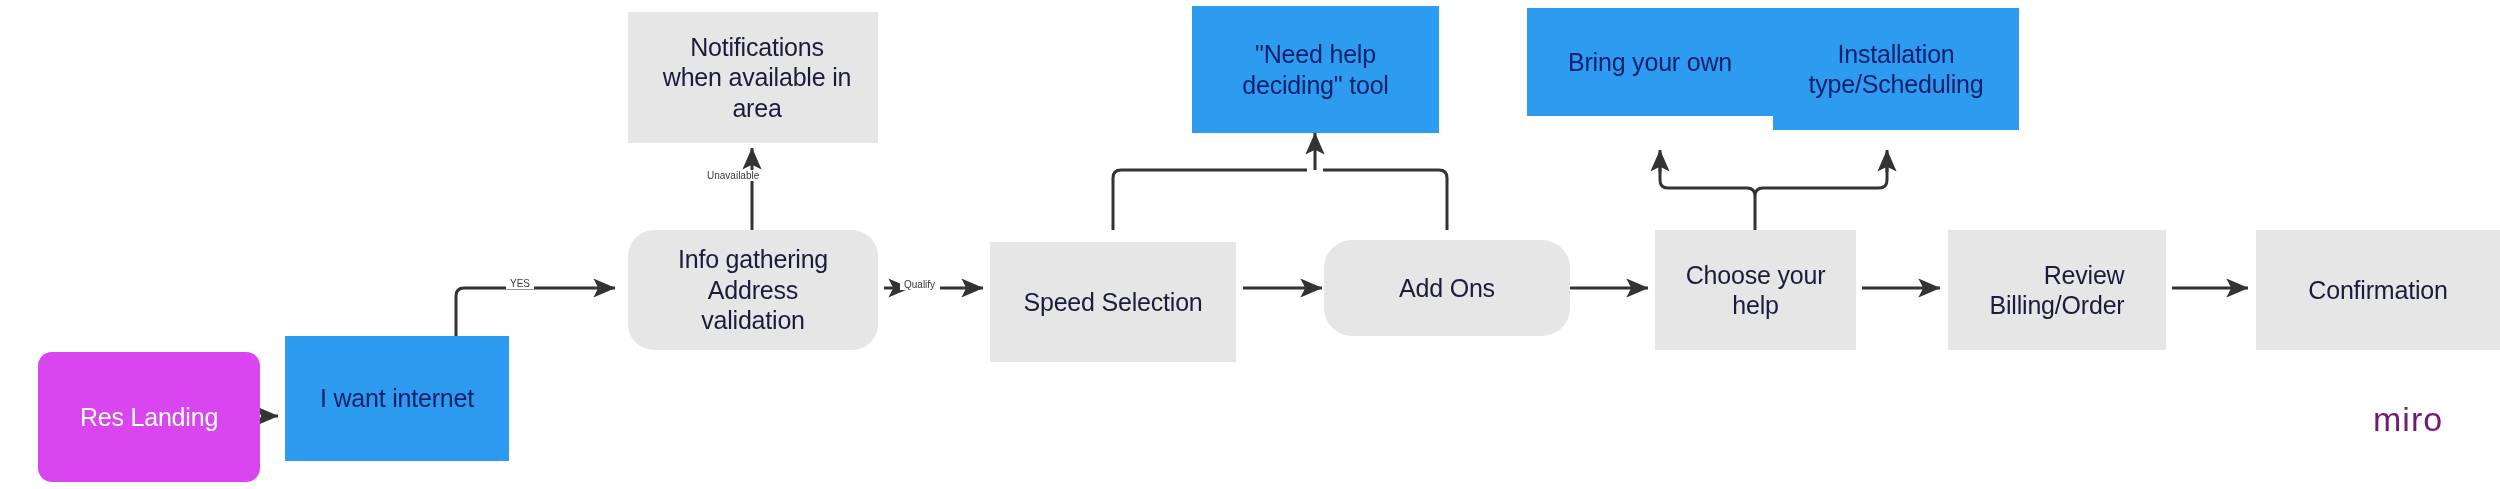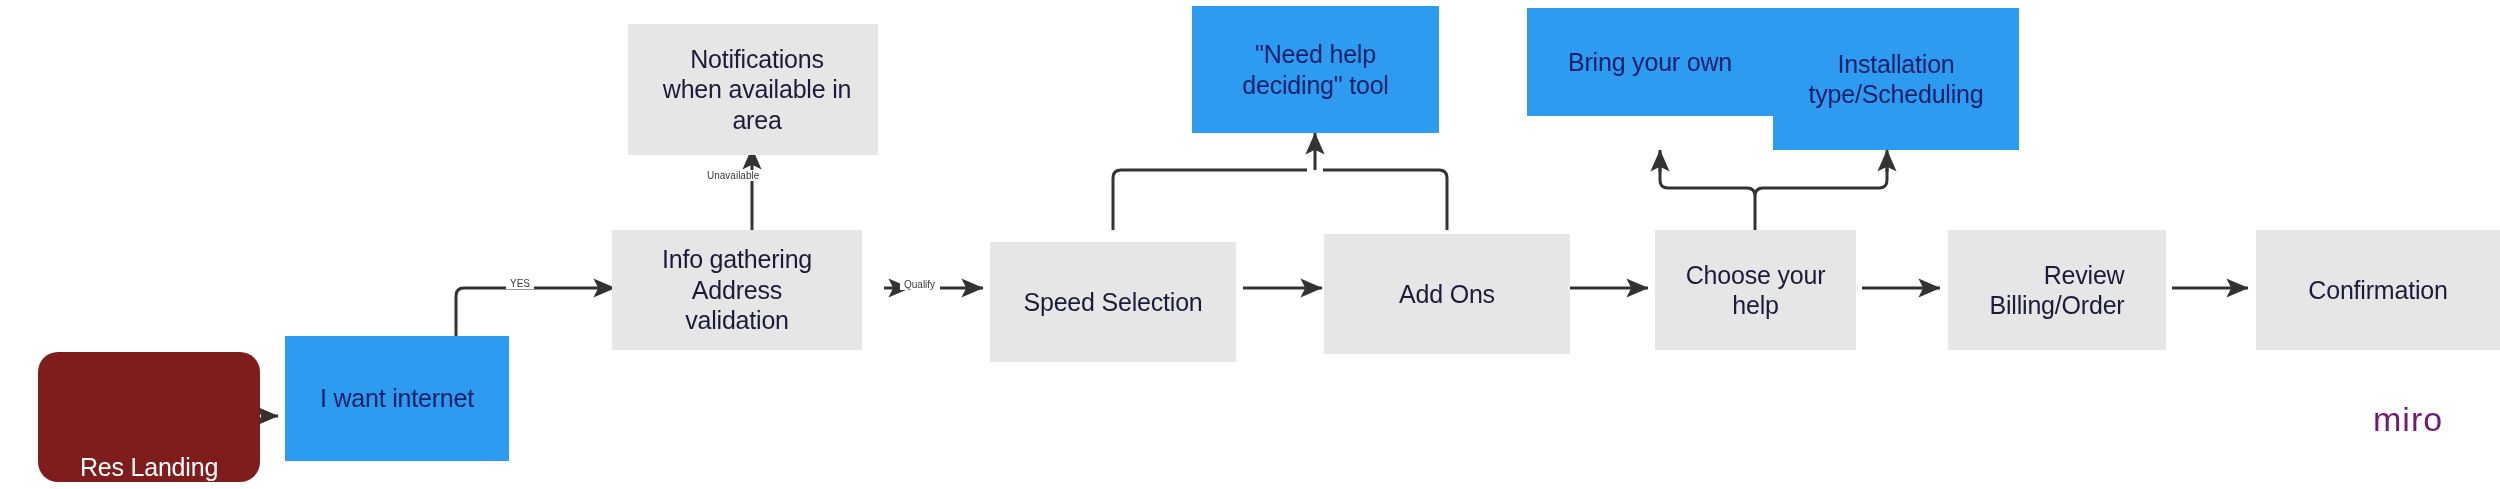--- a/index.html
+++ b/index.html
@@ -30,25 +30,24 @@
     background: #e6e6e6;
     color: #1b1c3a;
     font-size: 25px;
   }
   .node.blue {
     background: #2d9cf0;
     color: #10206b;
     font-size: 25px;
   }
   .node.dark {
-    background: #7f1d1d;
+    background: #d946ef;
     color: #ffffff;
     font-size: 25px;
-    border-radius: 20px;
-    align-items: flex-end;
+    border-radius: 14px;
   }
   .edge-label {
     position: absolute;
     font-size: 10px;
     color: #3a3a3a;
     background: #ffffff;
     padding: 0 4px;
     white-space: nowrap;
     letter-spacing: 0px;
   }
@@ -113,50 +112,50 @@
   </svg>
 
   <div class="node dark" style="left:38px; top:352px; width:222px; height:130px;">
     <span>Res Landing</span>
   </div>
 
   <div class="node blue" style="left:285px; top:336px; width:224px; height:125px;">
     <span>I want internet</span>
   </div>
 
-  <div class="node grey" style="left:628px; top:24px; width:250px; height:131px;padding-left:8px;">
+  <div class="node grey" style="left:628px; top:12px; width:250px; height:131px;padding-left:8px;">
     <span>Notifications
 when available in
 area</span>
   </div>
 
-  <div class="node grey" style="left:612px; top:230px; width:250px; height:120px;">
+  <div class="node grey" style="left:628px; top:230px; width:250px; height:120px;border-radius:26px;">
     <span>Info gathering
 Address
 validation</span>
   </div>
 
   <div class="node grey" style="left:990px; top:230px; width:246px; height:120px;margin-top:12px;">
     <span>Speed Selection</span>
   </div>
 
   <div class="node blue" style="left:1192px; top:6px; width:247px; height:127px;">
     <span>"Need help
 deciding" tool</span>
   </div>
 
-  <div class="node grey" style="left:1324px; top:234px; width:246px; height:120px;">
+  <div class="node grey" style="left:1324px; top:240px; width:246px; height:96px;border-radius:28px;">
     <span>Add Ons</span>
   </div>
 
   <div class="node blue" style="left:1527px; top:8px; width:246px; height:108px;">
     <span>Bring your own</span>
   </div>
 
-  <div class="node blue" style="left:1773px; top:8px; width:246px; height:142px;">
+  <div class="node blue" style="left:1773px; top:8px; width:246px; height:122px;">
     <span>Installation
 type/Scheduling</span>
   </div>
 
   <div class="node grey" style="left:1655px; top:230px; width:201px; height:120px;">
     <span>Choose your
 help</span>
   </div>
 
   <div class="node grey" style="left:1948px; top:230px; width:218px; height:120px;text-align:right;">

